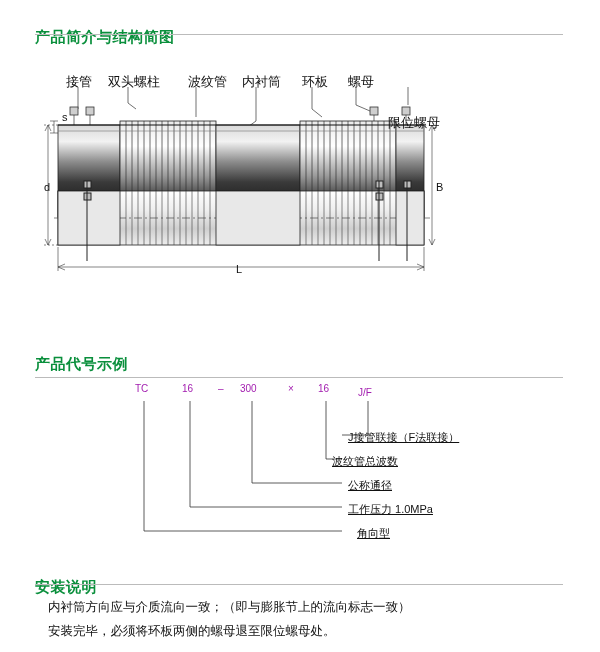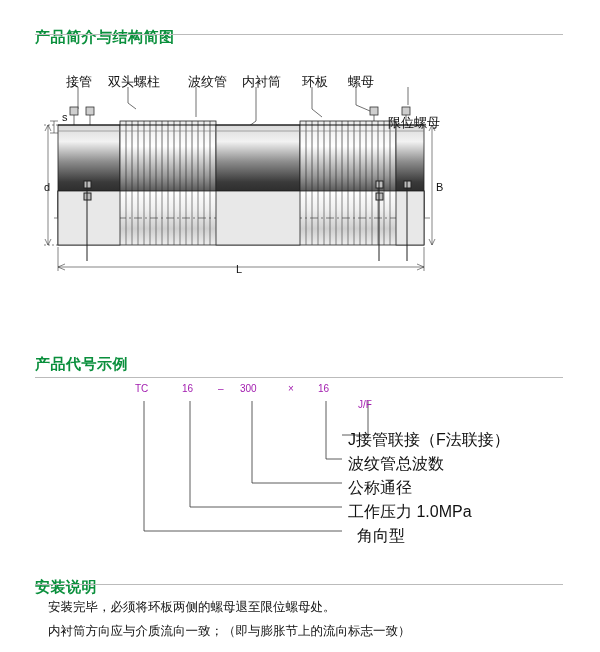--- a/index.html
+++ b/index.html
@@ -60,23 +60,24 @@
     height: 160px;
   }
   .code-token {
     position: absolute;
     font-size: 10px;
     color: #a21caf;
     white-space: nowrap;
   }
   .code-desc {
     position: absolute;
-    font-size: 16px;
+    font-size: 11px;
     color: #111;
     white-space: nowrap;
+    text-decoration: underline;
   }
 
   
   #install-notes {
     position: absolute;
     left: 48px;
     top: 598px;
     width: 520px;
   }
   #install-notes p {
@@ -289,24 +290,24 @@
 <div class="section-title" id="title-2">产品代号示例</div>
 <div class="title-underline" style="left:35px; top:377px; width:528px;"></div>
 
 <div id="figure-code">
   <div class="code-token" style="left:95px; top:8px;">TC</div>
   <div class="code-token" style="left:142px; top:8px;">16</div>
   <div class="code-token" style="left:178px; top:8px;">–</div>
   <div class="code-token" style="left:200px; top:8px;">300</div>
   <div class="code-token" style="left:248px; top:8px;">×</div>
   <div class="code-token" style="left:278px; top:8px;">16</div>
-  <div class="code-token" style="left:318px; top:24px;text-align:right;">J/F</div>
+  <div class="code-token" style="left:318px; top:12px;text-align:right;">J/F</div>
 
   <div class="code-desc" style="left:308px; top:55px;">J接管联接（F法联接）</div>
-  <div class="code-desc" style="left:308px; top:79px;">波纹管总波数</div>
+  <div class="code-desc" style="left:292px; top:79px;">波纹管总波数</div>
   <div class="code-desc" style="left:308px; top:103px;">公称通径</div>
   <div class="code-desc" style="left:308px; top:127px;">工作压力 1.0MPa</div>
   <div class="code-desc" style="left:317px; top:151px;">角向型</div>
 
   <svg width="520" height="160" viewBox="0 0 520 160">
     <g stroke="#333" stroke-width="0.8" fill="none">
 
       <path d="M328,26 L328,60 L302,60"></path>
 
       <path d="M286,26 L286,84 L302,84"></path>
@@ -317,15 +318,15 @@
 
       <path d="M104,26 L104,156 L302,156"></path>
     </g>
   </svg>
 </div>
 
 <div class="section-title" id="title-3">安装说明</div>
 <div class="title-underline" style="left:35px; top:584px; width:528px;"></div>
 
 <div id="install-notes">
+  <p>内衬筒方向应与介质流向一致；（即与膨胀节上的流向标志一致）</p>
   <p>安装完毕，必须将环板两侧的螺母退至限位螺母处。</p>
-  <p>内衬筒方向应与介质流向一致；（即与膨胀节上的流向标志一致）</p>
 </div>
 
 </body></html>

